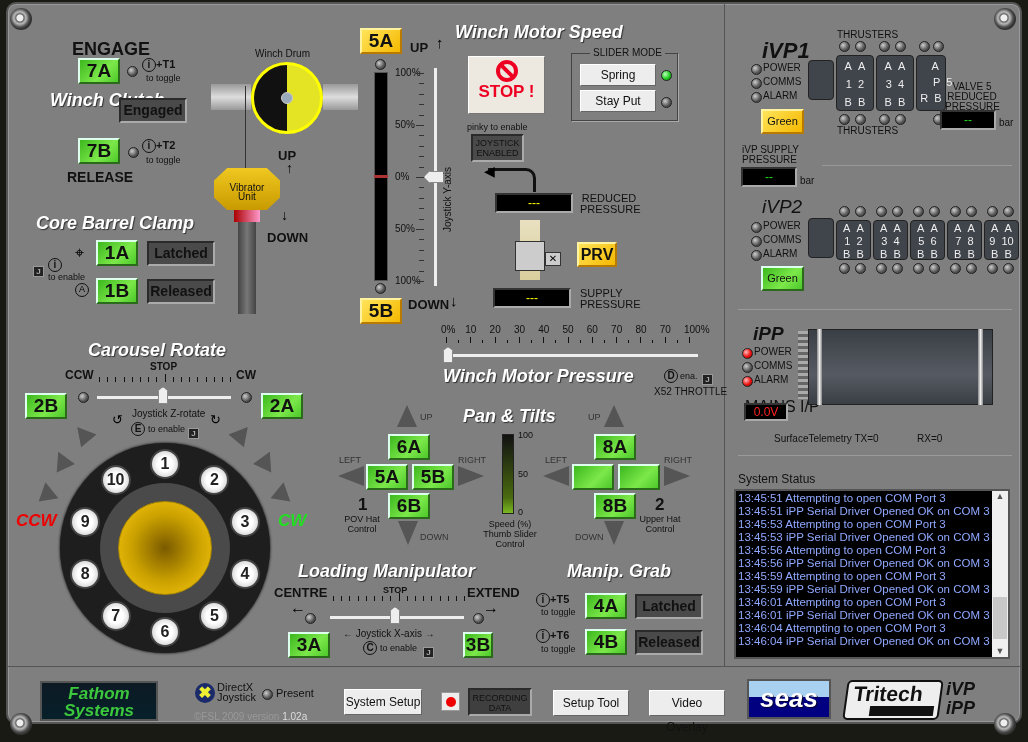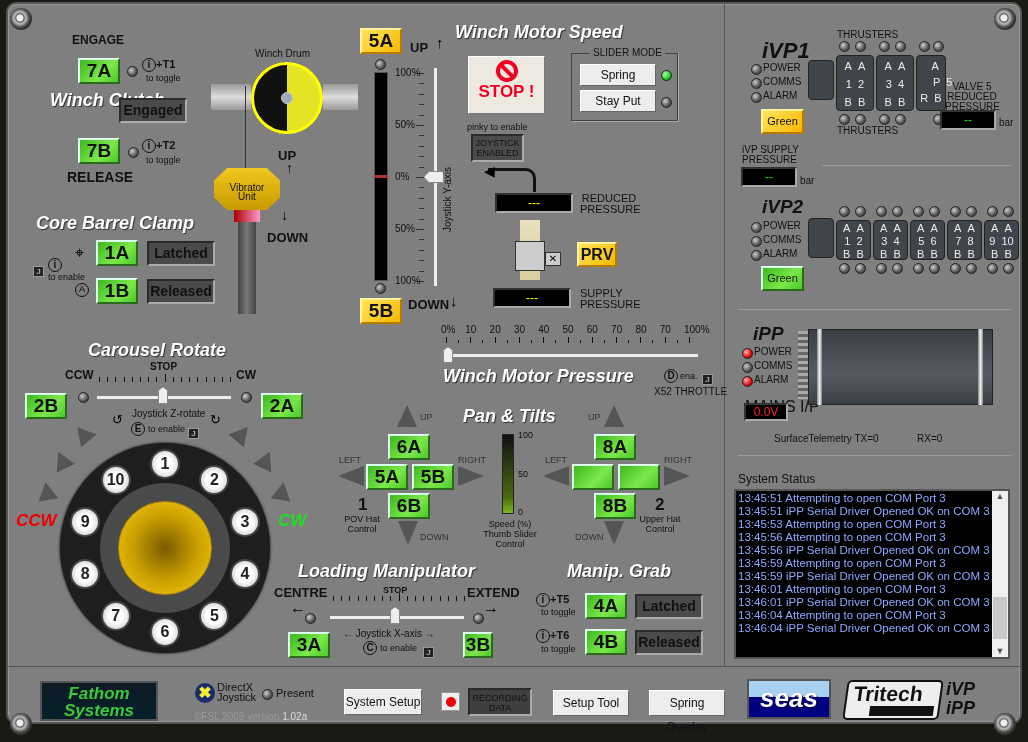--- a/index.html
+++ b/index.html
@@ -32,21 +32,21 @@
 <body>
 
 <div id="panel"></div>
 <div class="screw" style="left:10px;top:8px"></div>
 <div class="screw" style="left:994px;top:8px"></div>
 <div class="screw" style="left:10px;top:713px"></div>
 <div class="screw" style="left:994px;top:713px"></div>
 <div class="abs" style="left:724px;top:4px;width:1px;height:662px;background:#555"></div>
 <div class="abs" style="left:8px;top:666px;width:1012px;height:1px;background:#555"></div>
 
-<div class="blbl" style="left:72px;top:33px;font-size:12px">ENGAGE</div>
+<div class="blbl" style="left:72px;top:39px;font-size:18px">ENGAGE</div>
 <div class="gbtn" style="left:78px;top:58px;width:42px;height:26px;line-height:22px">7A</div>
 <div class="led" style="left:127px;top:66px"></div>
 <div class="lbl" style="left:142px;top:58px;font-weight:bold"><span class="circ-i">i</span><span>+T1</span></div>
 <div class="lbl" style="left:146px;top:73px;font-size:9px">to toggle</div>
 <div class="title" style="left:50px;top:92px;line-height:17px;text-align:right;width:60px">Winch Clutch</div>
 <div class="status" style="left:119px;top:98px;width:68px;height:25px">Engaged</div>
 <div class="gbtn" style="left:78px;top:138px;width:42px;height:26px;line-height:22px">7B</div>
 <div class="led" style="left:128px;top:147px"></div>
 <div class="lbl" style="left:142px;top:139px;font-weight:bold"><span class="circ-i">i</span><span>+T2</span></div>
 <div class="lbl" style="left:146px;top:155px;font-size:9px">to toggle</div>
@@ -372,21 +372,21 @@
     <div class="led" style="left:933px;top:114px"></div>
   </div>
 <div class="lbl" style="left:945px;top:82px;font-size:10px;width:54px;text-align:center;white-space:normal;line-height:10px">VALVE 5 REDUCED PRESSURE</div>
 <div class="disp" style="left:940px;top:110px;width:56px;height:20px;line-height:16px;color:#2d2">--</div>
 <div class="lbl" style="left:999px;top:117px;font-size:10px">bar</div>
 <div class="lbl" style="left:742px;top:145px;font-size:10px;width:60px;line-height:10px;white-space:normal">iVP SUPPLY PRESSURE</div>
 <div class="disp" style="left:741px;top:167px;width:56px;height:20px;line-height:16px;color:#2d2">--</div>
 <div class="lbl" style="left:800px;top:175px;font-size:10px">bar</div>
 <div class="hr" style="left:822px;top:165px;width:190px"></div>
 
-<div class="abs" style="left:762px;top:196px;font-weight:bold;font-style:italic;font-size:19px;color:#111">iVP2</div>
+<div class="abs" style="left:762px;top:196px;font-weight:normal;font-style:italic;font-size:19px;color:#111">iVP2</div>
 <div class="led" style="left:751px;top:222px"></div>
 <div class="lbl" style="left:763px;top:220px;font-size:10px">POWER</div>
 <div class="led" style="left:751px;top:236px"></div>
 <div class="lbl" style="left:763px;top:234px;font-size:10px">COMMS</div>
 <div class="led" style="left:751px;top:250px"></div>
 <div class="lbl" style="left:763px;top:248px;font-size:10px">ALARM</div>
 <div class="gbtn" style="left:761px;top:266px;width:43px;height:25px;line-height:21px;font-size:11px;font-weight:normal">Green</div>
 <div class="thr" style="left:808px;top:218px;width:26px;height:40px"></div>
 <div id="ivp2Mods">
     <div class="thr" style="left:836px;top:220px;width:35px;height:40px">
@@ -453,20 +453,21 @@
 <div class="lbl" style="left:774px;top:433px;font-size:10px">SurfaceTelemetry TX=0</div>
 <div class="lbl" style="left:917px;top:433px;font-size:10px">RX=0</div>
 <div class="hr" style="left:738px;top:455px;width:274px"></div>
 
 <div class="lbl" style="left:738px;top:472px;font-size:12px">System Status</div>
 <div class="log">
   <div id="logLines" style="padding-top:1px">
       <div class="logline">13:45:51  Attempting to open COM Port  3</div>
       <div class="logline">13:45:51  iPP Serial Driver Opened OK on COM 3</div>
       <div class="logline">13:45:53  Attempting to open COM Port  3</div>
+      <div class="logline">13:45:53  iPP Serial Driver Opened OK on COM 3</div>
       <div class="logline">13:45:56  Attempting to open COM Port  3</div>
       <div class="logline">13:45:56  iPP Serial Driver Opened OK on COM 3</div>
       <div class="logline">13:45:59  Attempting to open COM Port  3</div>
       <div class="logline">13:45:59  iPP Serial Driver Opened OK on COM 3</div>
       <div class="logline">13:46:01  Attempting to open COM Port  3</div>
       <div class="logline">13:46:01  iPP Serial Driver Opened OK on COM 3</div>
       <div class="logline">13:46:04  Attempting to open COM Port  3</div>
       <div class="logline">13:46:04  iPP Serial Driver Opened OK on COM 3</div>
     </div>
   <div class="abs" style="right:0;top:0;width:16px;height:166px;background:#f0f0f0">
@@ -487,19 +488,19 @@
   </div>
 <div class="led" style="left:262px;top:689px"></div>
 <div class="lbl" style="left:276px;top:687px;font-size:11px">Present</div>
 <div class="lbl" style="left:194px;top:711px;font-size:10px;color:#999"><span>©FSL 2009 version</span> <span style="color:#ddd">1.02a</span></div>
 <div class="wbtn" style="left:344px;top:689px;width:78px;height:26px;line-height:24px">System Setup</div>
 <div class="abs" style="left:441px;top:692px;width:19px;height:19px;background:#eee;border:1px solid #999">
     <div style="margin:4px;width:10px;height:10px;border-radius:50%;background:#e00"></div>
   </div>
 <div class="abs" style="left:468px;top:688px;width:64px;height:28px;background:#3f3f3f;border:2px solid #2a2a2a;border-right-color:#aaa;border-bottom-color:#aaa;font-size:9px;color:#111;text-align:center;line-height:10px;padding-top:3px">RECORDING DATA</div>
 <div class="wbtn" style="left:553px;top:690px;width:76px;height:26px;line-height:24px">Setup Tool</div>
-<div class="wbtn" style="left:649px;top:690px;width:76px;height:26px;line-height:24px">Spring Overlay</div>
+<div class="wbtn" style="left:649px;top:690px;width:76px;height:26px;line-height:24px">Video Overlay</div>
 <div class="abs" style="left:747px;top:679px;width:84px;height:40px;background:linear-gradient(#a8d0f0 45%,#000080 45%);border:2px solid #555;color:#fff;font-weight:bold;font-style:italic;font-size:26px;text-align:center;line-height:34px;text-shadow:1px 1px #003">seas</div>
 <div class="abs" style="left:845px;top:680px;width:96px;height:40px;background:#eee;border:2px solid #111;border-radius:5px;transform:skewX(-8deg);font-weight:bold;font-size:21px;color:#111;padding-left:6px;line-height:24px"><span>Tritech</span><div style="height:10px;background:#111;margin:0 4px 0 18px"></div></div>
 <div class="abs" style="left:946px;top:680px;font-weight:bold;font-style:italic;font-size:18px;color:#111;line-height:19px">
     <div>iVP</div>
     <div>iPP</div>
   </div>
 
 </body></html>

